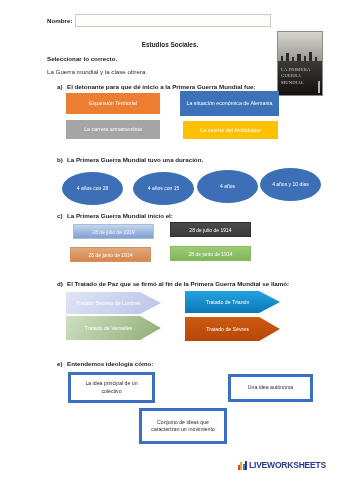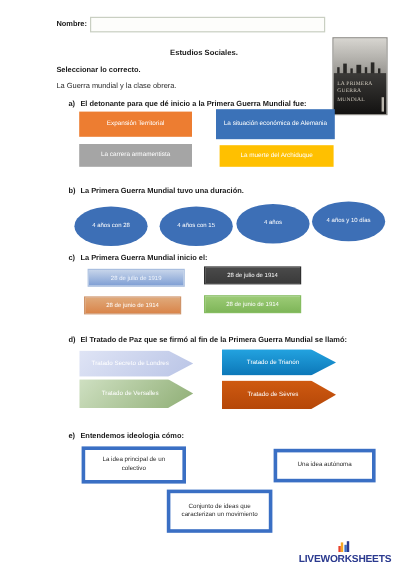--- a/index.html
+++ b/index.html
@@ -104,21 +104,21 @@
   .wbox{
     position:absolute;
     background:#ffffff;
     border:3px solid #3a6fc4;
     display:flex;align-items:center;justify-content:center;
     text-align:center;font-size:5.2px;line-height:1.4;color:#2b2b2b;
     box-sizing:border-box;padding:0 4px;
   }
 
   
-  .footer{position:absolute;right:14px;bottom:10px;display:flex;align-items:center;flex-direction:column;}
+  .footer{position:absolute;right:14px;bottom:10px;display:flex;align-items:center;}
   .lw-icon{width:9px;height:9px;margin-right:2px;position:relative;}
   .lw-icon span{position:absolute;bottom:0;width:2px;display:block;}
   .lw-text{font-size:8.5px;font-weight:bold;color:#2b3a8f;letter-spacing:-.2px;}
 </style>
 </head>
 <body>
 
 <div class="page">
 
   <div class="name-row">

